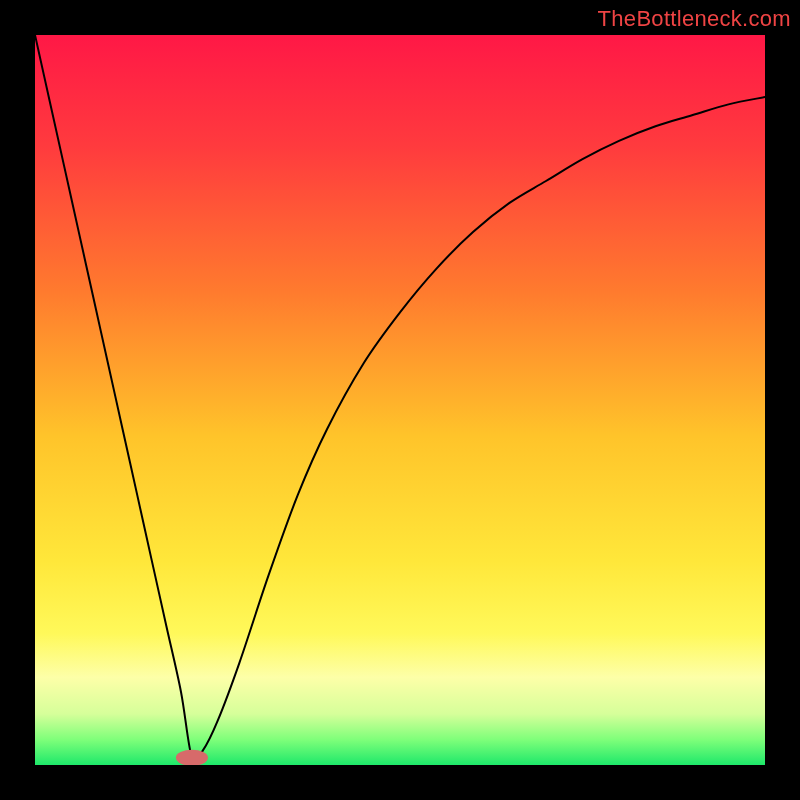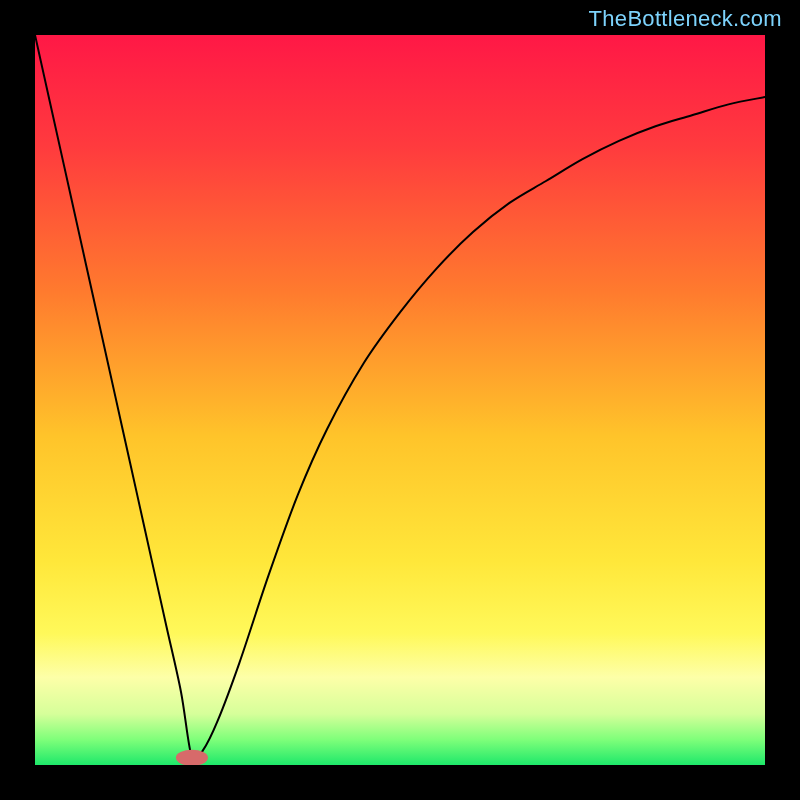--- a/index.html
+++ b/index.html
@@ -21,22 +21,22 @@
     position: absolute;
     left: 35px;
     top: 35px;
     width: 730px;
     height: 730px;
     
   }
   .watermark {
     position: absolute;
     top: 6px;
-    right: 18px;
-    color: #7dd3fc;
+    right: 9px;
+    color: #ef4444;
     font-size: 22px;
     font-weight: 500;
     letter-spacing: 0.3px;
     user-select: none;
   }
   svg {
     display: block;
   }
 </style>
 </head>

